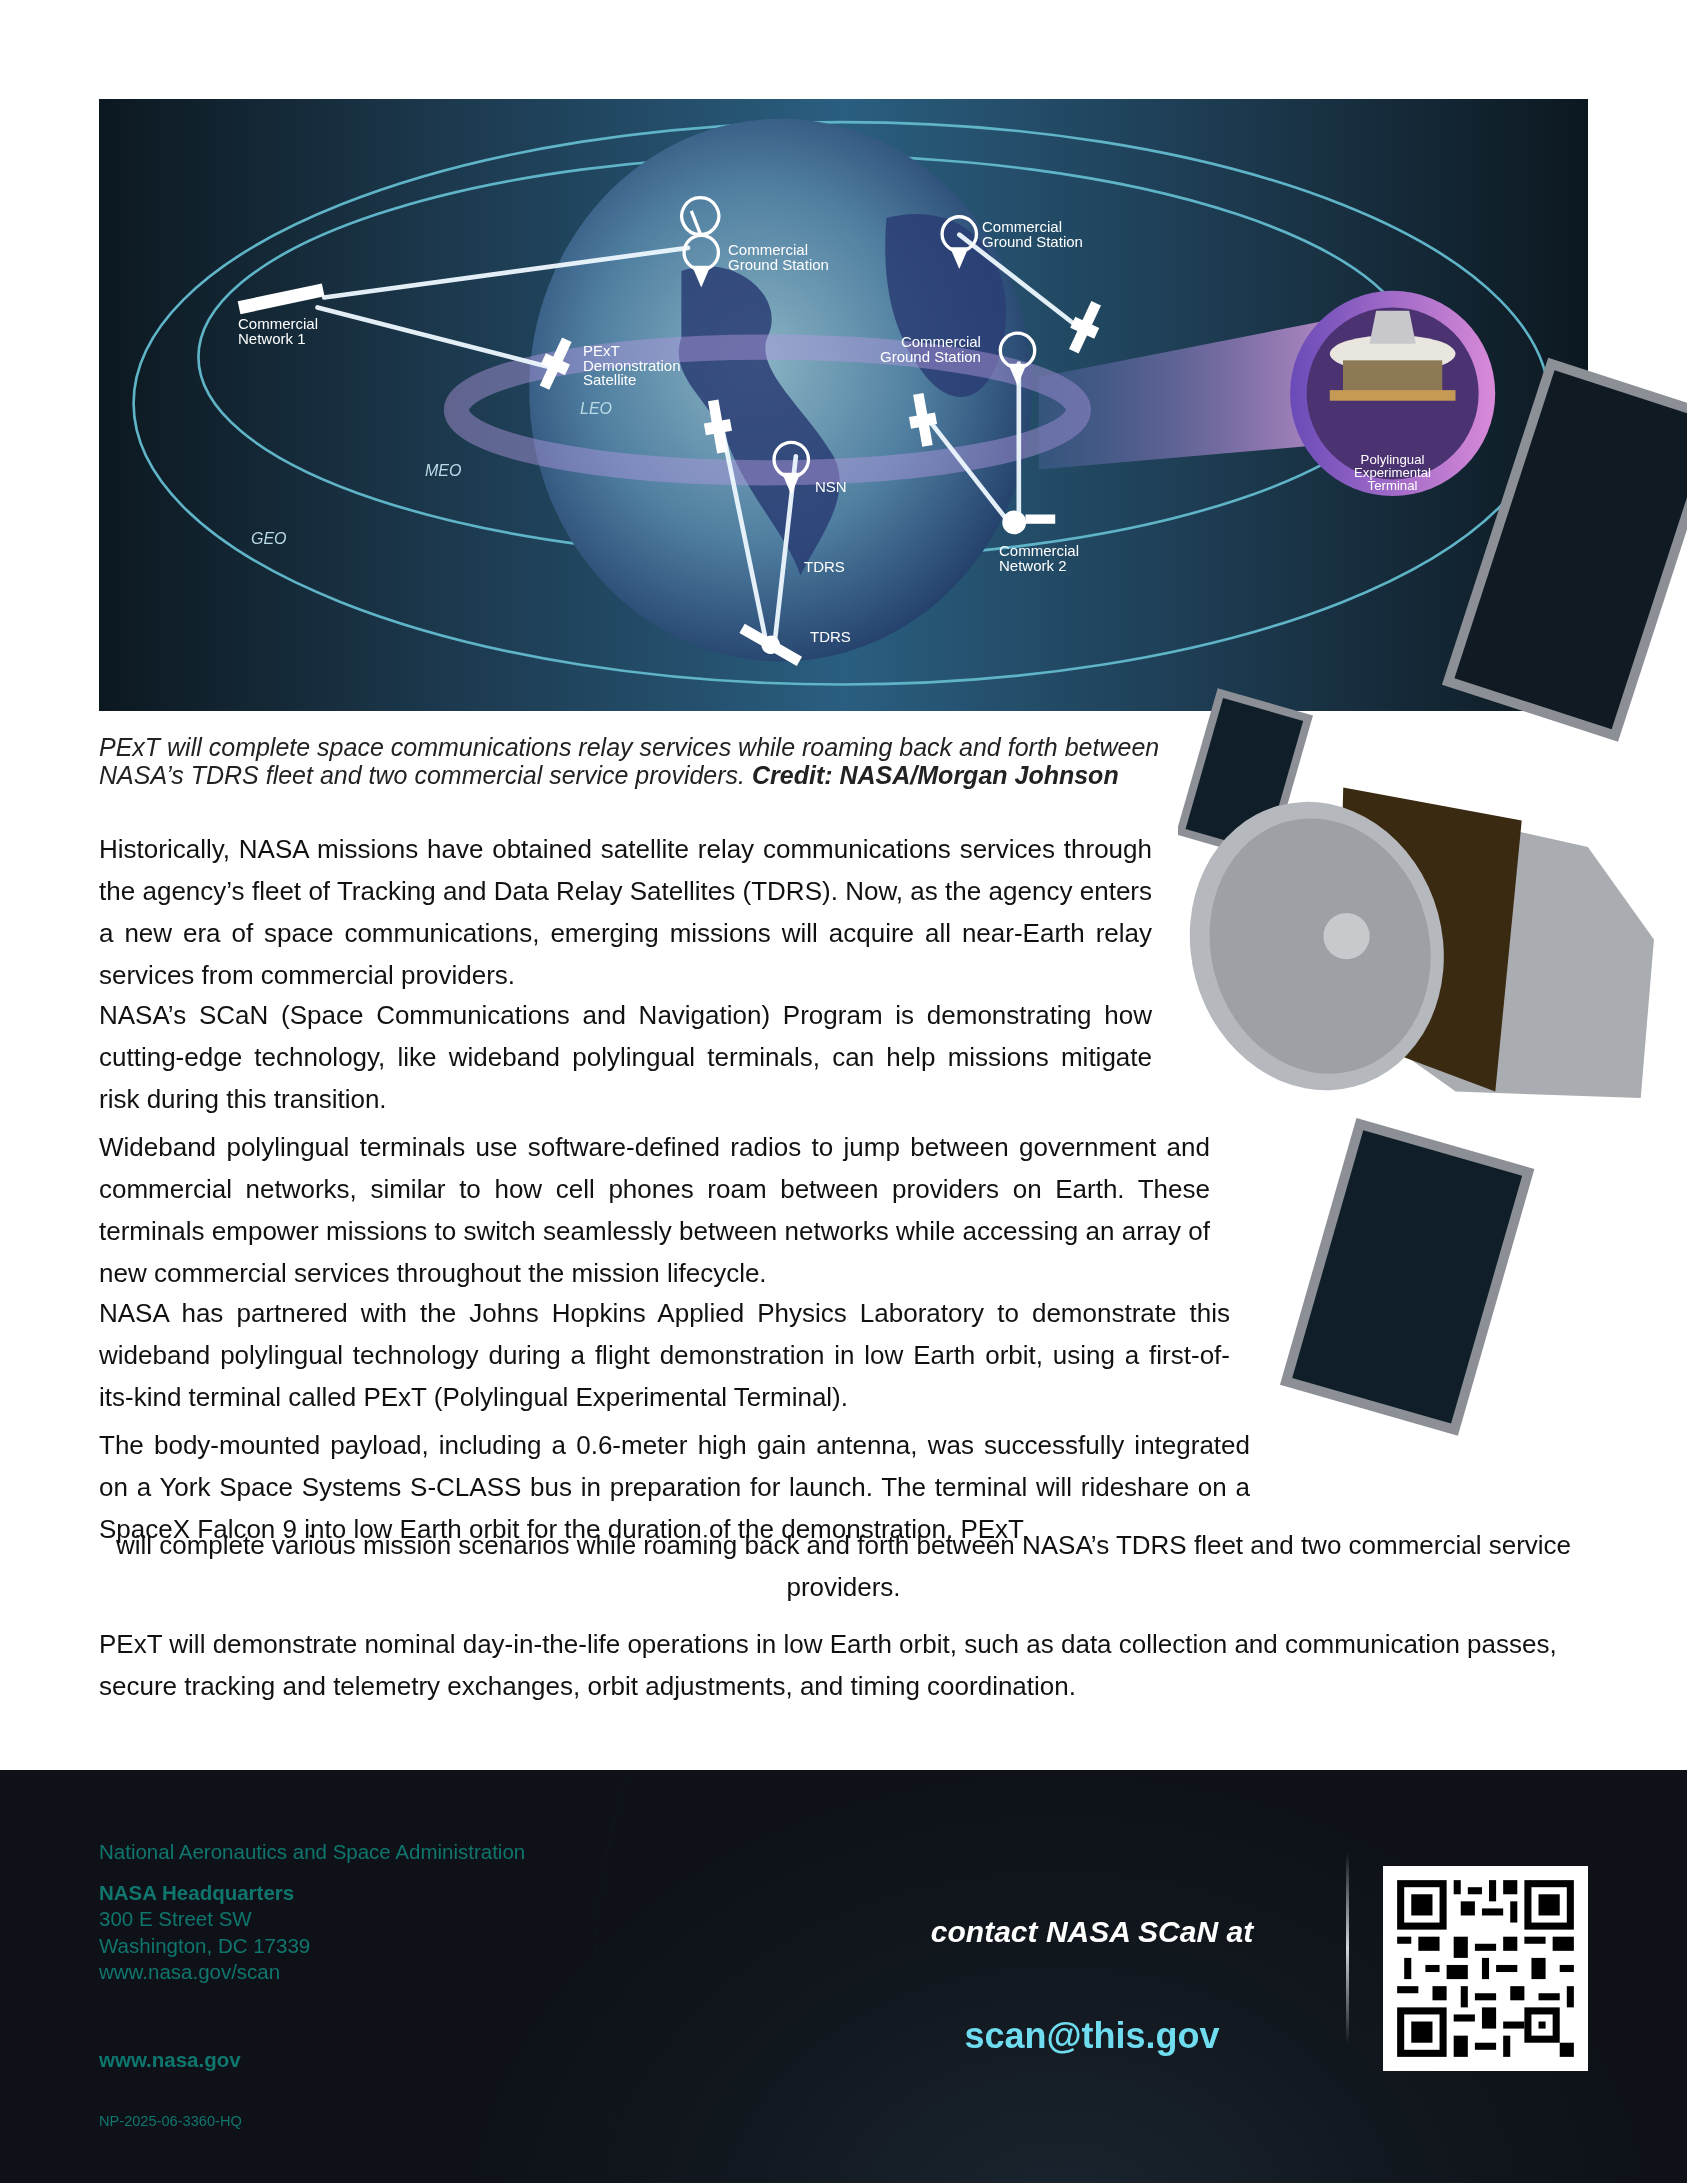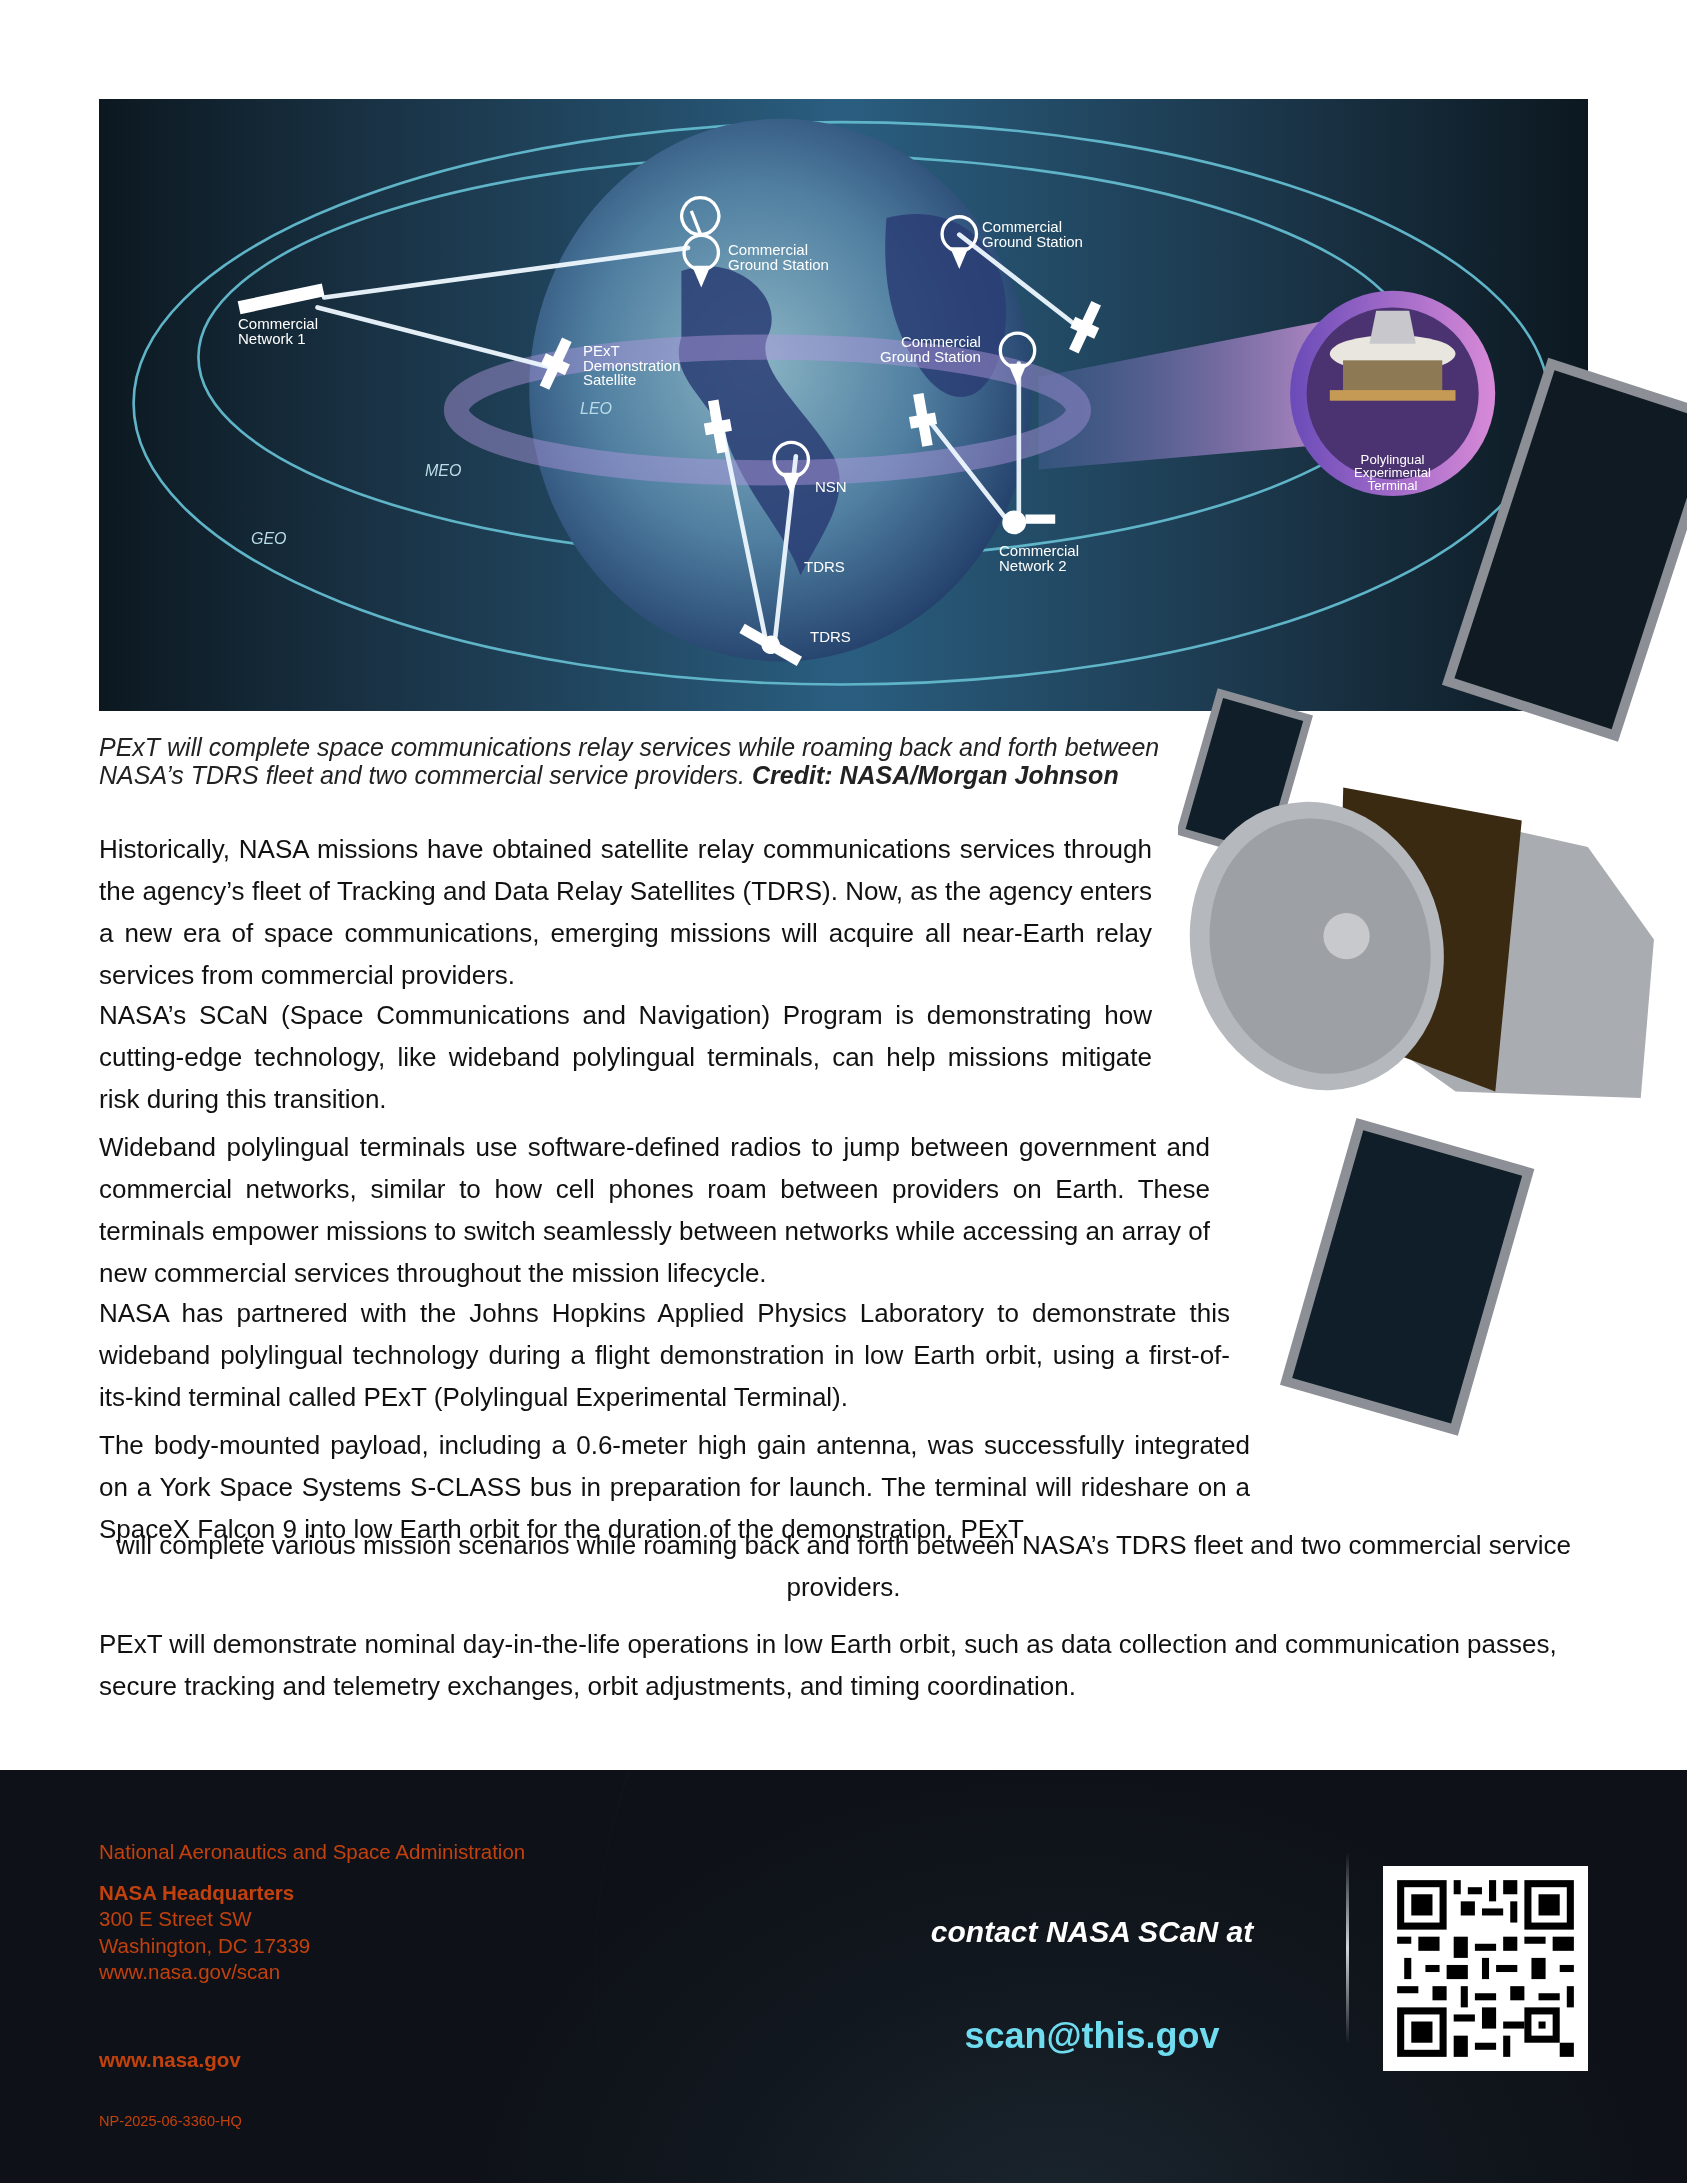--- a/index.html
+++ b/index.html
@@ -50,21 +50,21 @@
     background: radial-gradient(ellipse 595px 463px at 1059px 463px, #1b2630 0%, #12181f 55%, #0e1218 100%);
     overflow: hidden;
   }
   .footer .arc {
     position: absolute; left: 595px; top: -397px; width: 1191px; height: 1191px;
     border-radius: 50%;
     border-right: 2.6px solid rgba(180,200,220,0.35);
     border-top: 1.3px solid rgba(180,200,220,0.05);
     transform: rotate(-20deg);
   }
-  .f-text { position: absolute; color: #c2410c; font-size: 20.5px; line-height: 28px; }
+  .f-text { position: absolute; color: #0f766e; font-size: 20.5px; line-height: 28px; }
   .f-bold { font-weight: bold; }
   .f-small { font-size: 14.6px; }
   .cta {
     position: absolute; left: 847px; top: 1915px; width: 490px; text-align: center;
     color: #fff; font-size: 30px; line-height: 33px; font-style: italic; font-weight: bold;
   }
   .cta-email {
     position: absolute; left: 847px; top: 2015px; width: 490px; text-align: center;
     color: #6fdcf0; font-size: 36px; font-weight: bold;
   }

